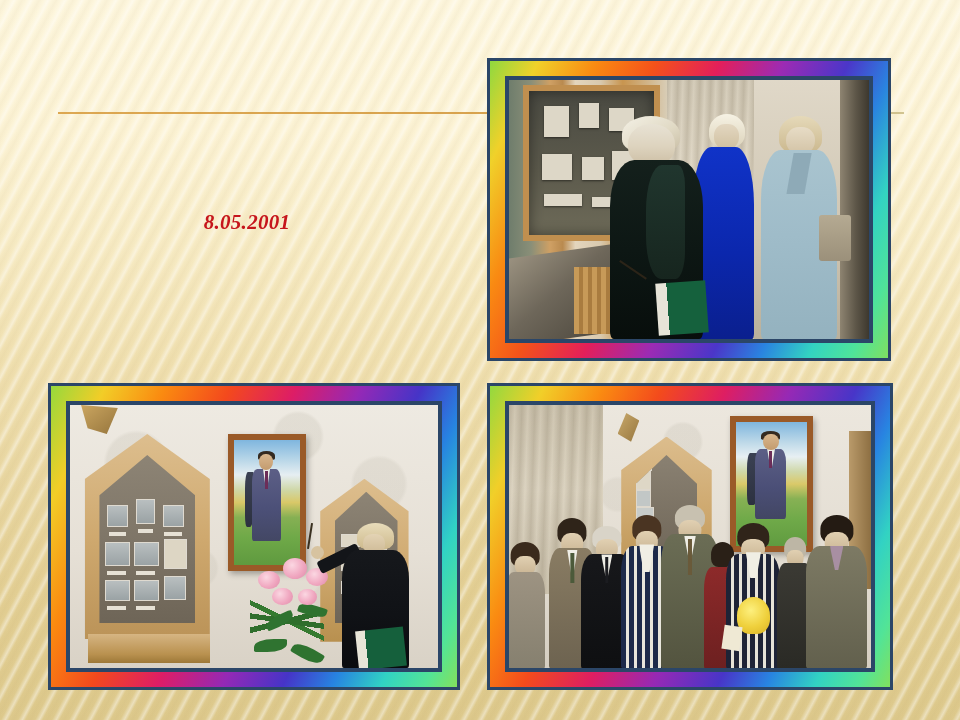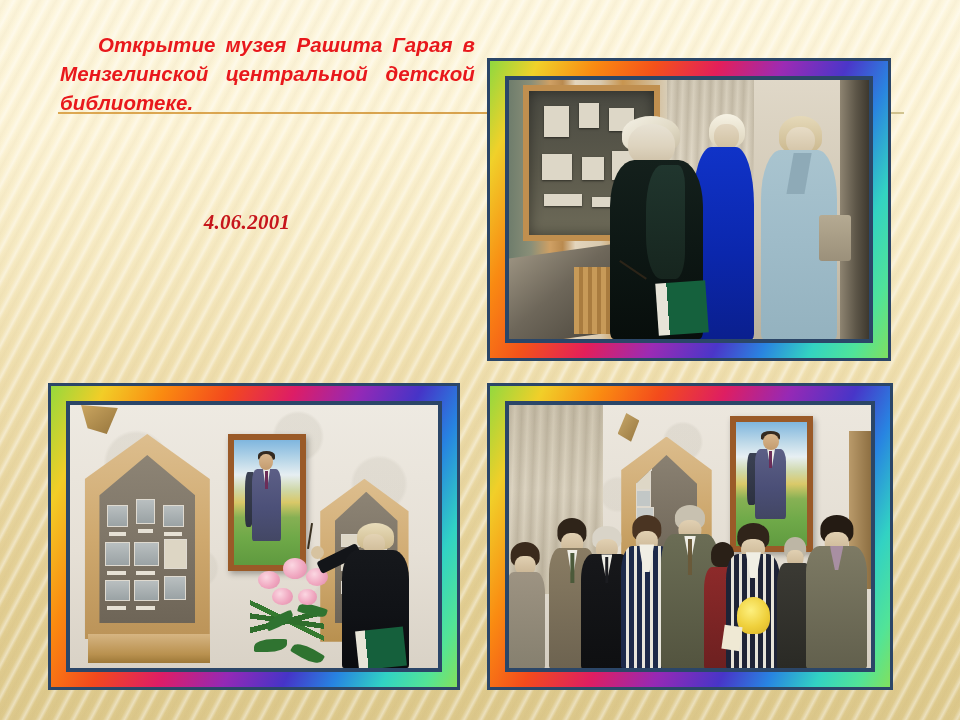--- a/index.html
+++ b/index.html
@@ -583,28 +583,25 @@
     position: absolute; left: 59%; bottom: 7%; width: 5%; height: 9%;
     background: #efe9d4;
     transform: rotate(8deg);
   }
 </style>
 </head>
 <body>
 
 <div id="slide">
 
-  <div class="layer" id="title-block">
-    <p id="title-text">Открытие музея Рашита Гарая в Мензелинской центральной детской библиотеке.</p>
-  </div>
 
   <div class="layer" id="title-rule"></div>
 
   <div class="layer" id="caption-block">
-    <p id="caption-date">4.06.2001</p>
+    <p id="caption-date">8.05.2001</p>
   </div>
 
   <div class="photo-frame" id="frame-top-right">
     <div class="inner">
       <div class="pic pA">
         <div class="wall-left"></div>
         <div class="curtain"></div>
         <div class="wall-right"></div>
         <div class="doorframe"></div>
         <div class="cabinet">

